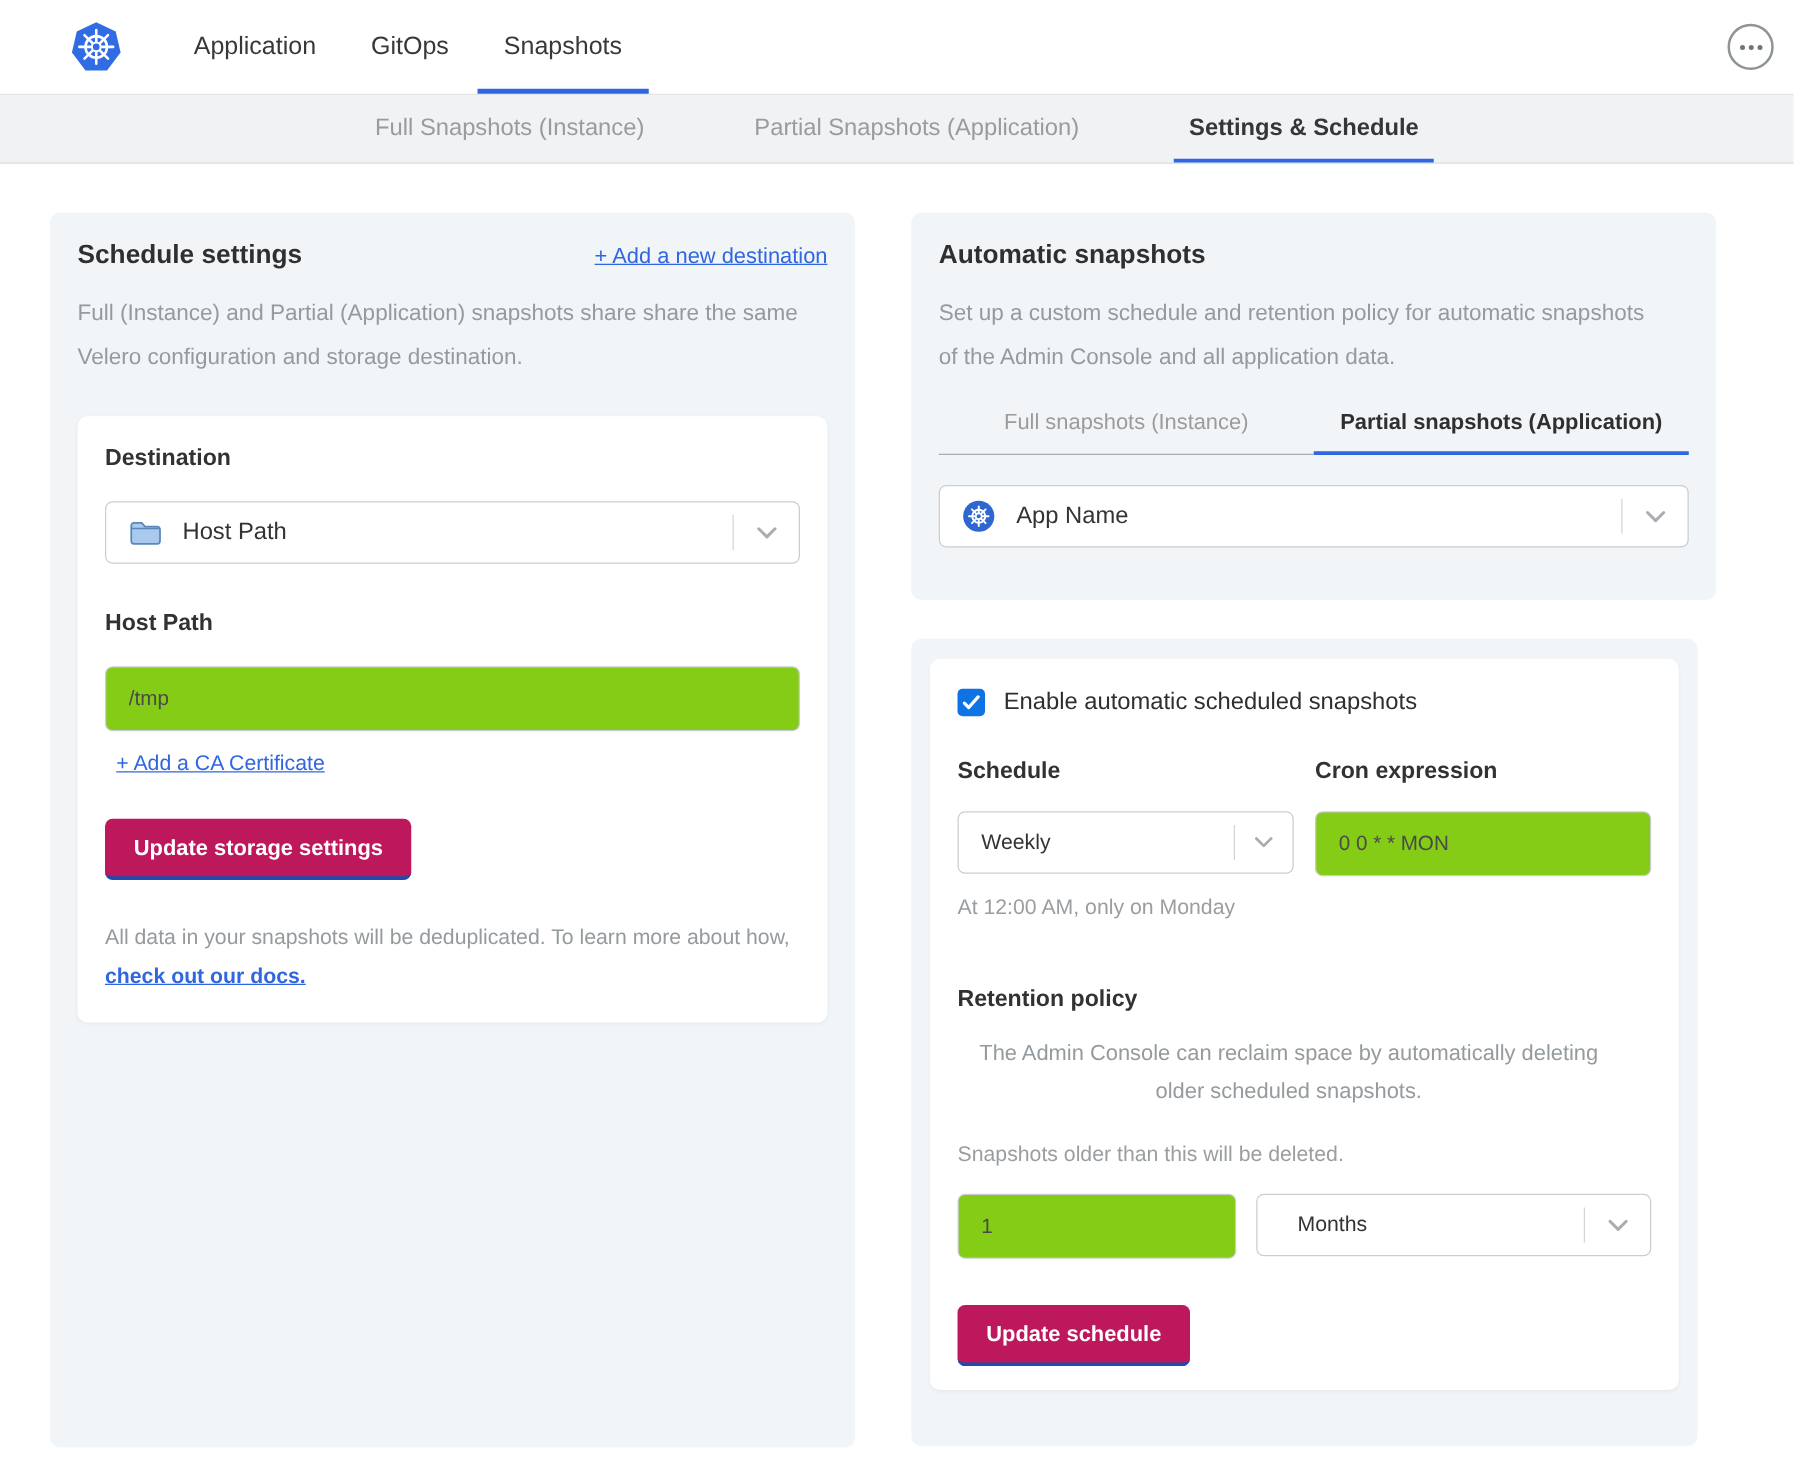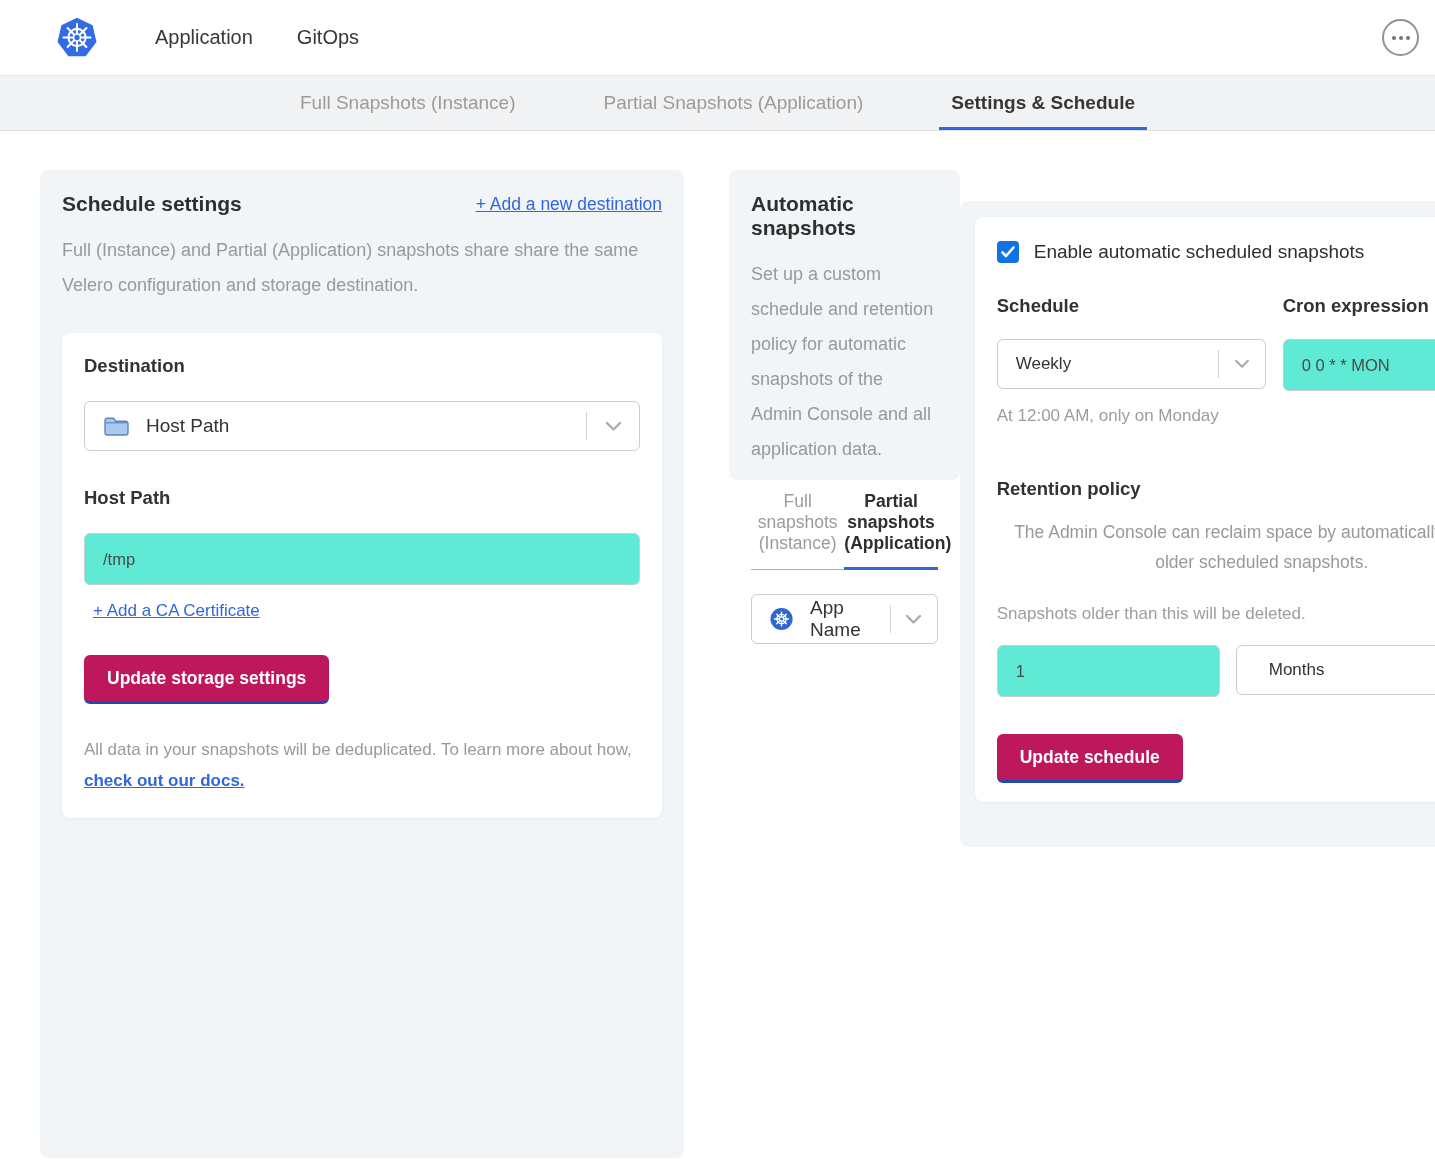--- a/index.html
+++ b/index.html
@@ -27,37 +27,37 @@
     position:relative; cursor:pointer; font-weight:500; }
   .subtab.active { color:#363636; font-weight:600; }
   .subtab.active::after { content:""; position:absolute; left:0; right:0; bottom:0; height:3px; background:#3066e0; }
 
   
   .main { display:flex; gap:45px; margin:39px 0 0 40px; align-items:flex-start; }
   .card-outer { background:#f2f5f7; border-radius:8px; }
   .card-inner { background:#fff; border-radius:8px; box-shadow:0 1px 3px rgba(50,60,80,0.06); }
 
   .left-col { width:644px; height:988px; padding:22px; }
-  .right-col { width:644px; display:flex; flex-direction:row; }
+  .right-col { width:644px; display:flex; flex-direction:column; }
 
   h2.card-title { font-size:21px; font-weight:700; color:#2f2f2f; }
   .title-row { display:flex; align-items:center; justify-content:space-between; }
   .desc { font-size:18px; line-height:35px; color:#949a9d; margin-top:17px; }
   a.link { color:#3066e0; text-decoration:underline; cursor:pointer; }
   .label { font-size:18.5px; font-weight:700; color:#323232; }
 
   
   .select { display:flex; align-items:center; height:50px; background:#fff;
     border:1px solid #c9ced1; border-radius:6px; padding-left:18px; cursor:pointer; }
   .select .sel-text { font-size:19px; color:#333; font-weight:500; }
   .select .divider { width:1px; height:28px; background:#d2d5d8; margin-left:auto; }
   .select .chev { width:52px; display:flex; align-items:center; justify-content:center; }
   .text-input { width:100%; height:52px; border:1px solid #c9ced1; border-radius:6px;
     padding:0 18px; font-size:16.5px; color:#4a4a4a; font-family:"Liberation Sans",sans-serif;
-    background:#5eead4; outline:none; }
+    background:#84cc16; outline:none; }
   .btn-primary { display:inline-block; background:#be185d; color:#fff; font-weight:700;
     font-size:17.5px; padding:13px 23px 12px; border:0; border-bottom:3px solid #2149ae;
     border-radius:6px; cursor:pointer; font-family:"Liberation Sans",sans-serif; }
 
   
   .inner-settings { margin-top:30px; padding:22px; min-height:475px; }
   .dest-select { margin-top:24px; }
   .hostpath-label { margin-top:36px; display:block; }
   .hostpath-input { margin-top:24px; }
   .ca-link { display:inline-block; margin:16px 0 0 9px; font-size:17px; }
@@ -110,20 +110,21 @@
           <line x1="50" y1="50" x2="73" y2="27"></line>
         <line x1="50" y1="50" x2="27" y2="73"></line>
           <line x1="50" y1="50" x2="73" y2="73"></line>
       </g>
       <circle cx="50" cy="50" r="8.5" fill="#326ce5" stroke="#fff" stroke-width="4"></circle>
     </svg>
   </div>
   <div class="nav-items">
     <div class="nav-item">Application</div>
     <div class="nav-item">GitOps</div>
+    <div class="nav-item active">Snapshots</div>
   </div>
   <div class="nav-spacer"></div>
   <div class="ellipsis-btn">
     <i></i>
       <i></i>
       <i></i>
   </div>
 </div>
 
 <div class="subnav">

